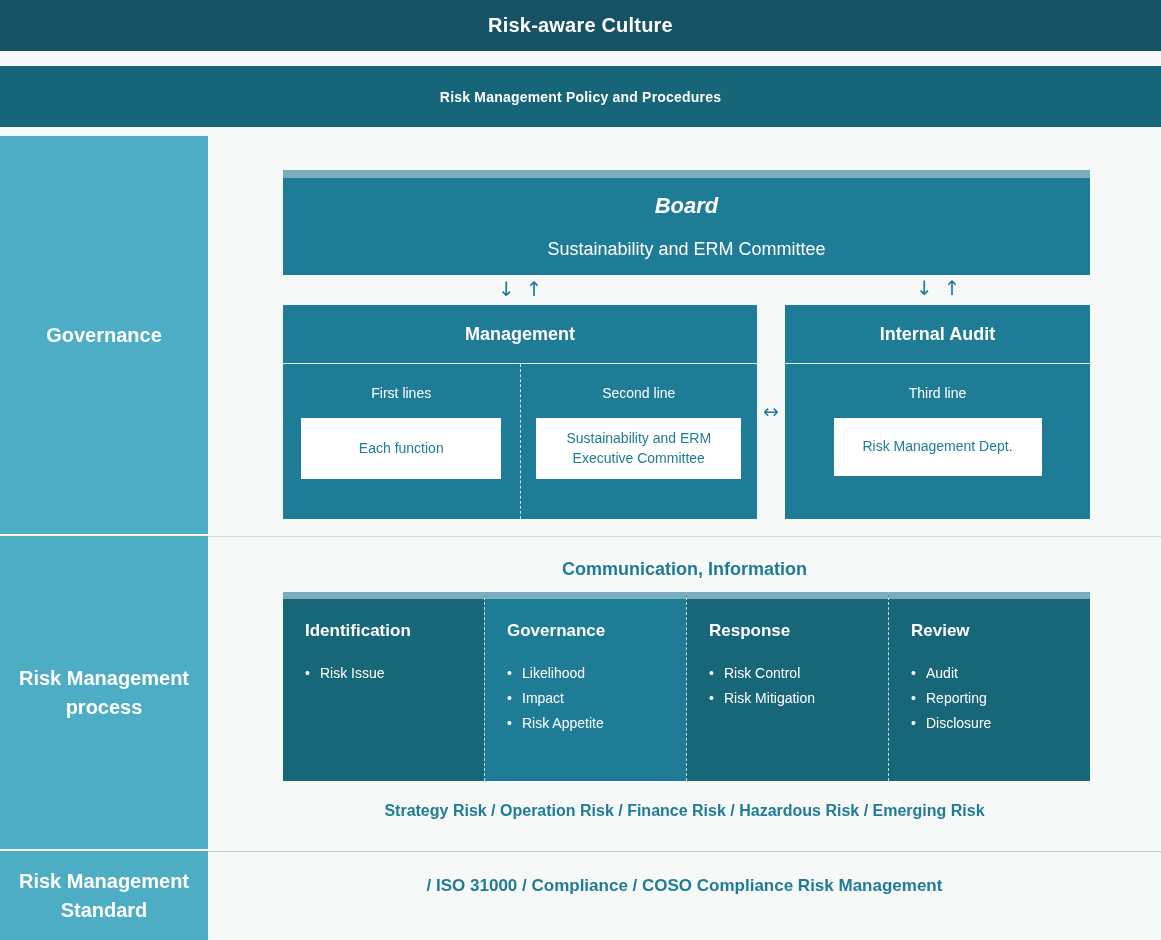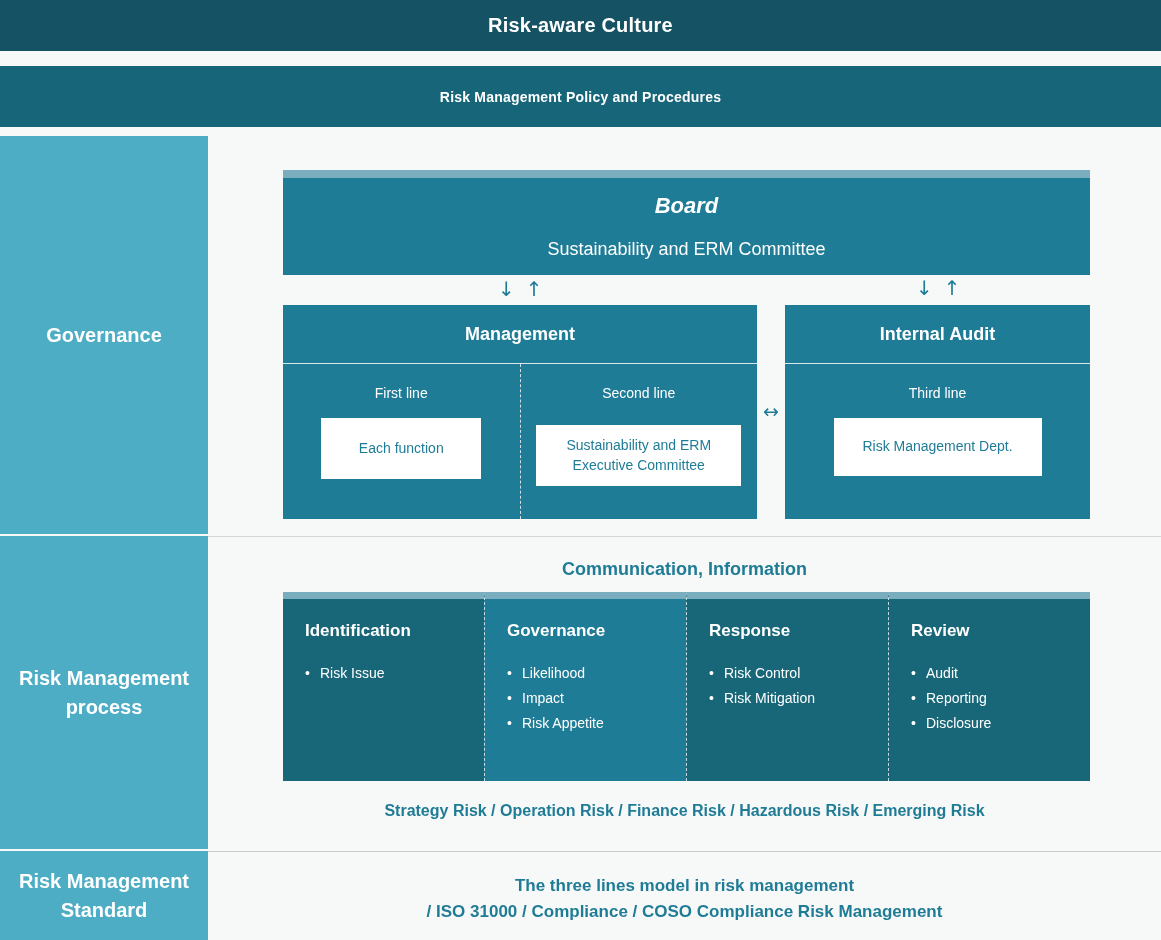--- a/index.html
+++ b/index.html
@@ -77,29 +77,29 @@
     height: 59px; display: flex; align-items: center; justify-content: center;
     font-size: 18px; font-weight: bold;
     border-bottom: 1px solid #d9e6ea;
   }
   .gov-body { position: relative; height: 155px; display: flex; }
 
   .line-col {
     flex: 1; display: flex; flex-direction: column; align-items: center;
     padding-top: 21px;
   }
-  .line-col.divided { border-left: 1px dashed #cfe0e5; gap: 7px; }
+  .line-col.divided { border-left: 1px dashed #cfe0e5; }
   .line-label { font-size: 14px; margin-bottom: 17px; }
 
   .white-card {
     background: #ffffff; color: #1f7c96;
     display: flex; align-items: center; justify-content: center;
     text-align: center; font-size: 14px; line-height: 1.42;
   }
-  .card-each     { width: 160px; height: 61px; }
+  .card-each     { width: 200px; height: 61px; }
   .card-exec     { width: 205px; height: 61px; }
   .card-riskdept { width: 208px; height: 58px; }
 
   .double-arrow {
     position: absolute; left: 757px; top: 386px; width: 28px; height: 50px;
     background: #f7f8f8; color: #1f7c96;
     display: flex; align-items: center; justify-content: center;
     font-size: 19px; font-family: "DejaVu Sans", sans-serif;
   }
 
@@ -179,21 +179,21 @@
   </div>
   <div class="arrow-pair arrows-audit">
     <span>↓</span>
     <span>↑</span>
   </div>
 
   <div class="gov-block gov-management">
     <div class="gov-head">Management</div>
     <div class="gov-body">
       <div class="line-col">
-        <div class="line-label">First line</div>
+        <div class="line-label">First lines</div>
         <div class="white-card card-each">Each function</div>
       </div>
       <div class="line-col divided">
         <div class="line-label">Second line</div>
         <div class="white-card card-exec">Sustainability and ERM Executive Committee</div>
       </div>
     </div>
   </div>
 
   <div class="double-arrow">↔</div>
@@ -238,17 +238,16 @@
           <li>Audit</li>
           <li>Reporting</li>
           <li>Disclosure</li>
         </ul>
       </div>
     </div>
 
   <div class="risk-types">Strategy Risk / Operation Risk / Finance Risk / Hazardous Risk / Emerging Risk</div>
 
   <div class="standard-text">
-    <div>The three lines model in risk management</div>
     <div>/ ISO 31000 / Compliance / COSO Compliance Risk Management</div>
   </div>
 
 </div>
 
 </body></html>

